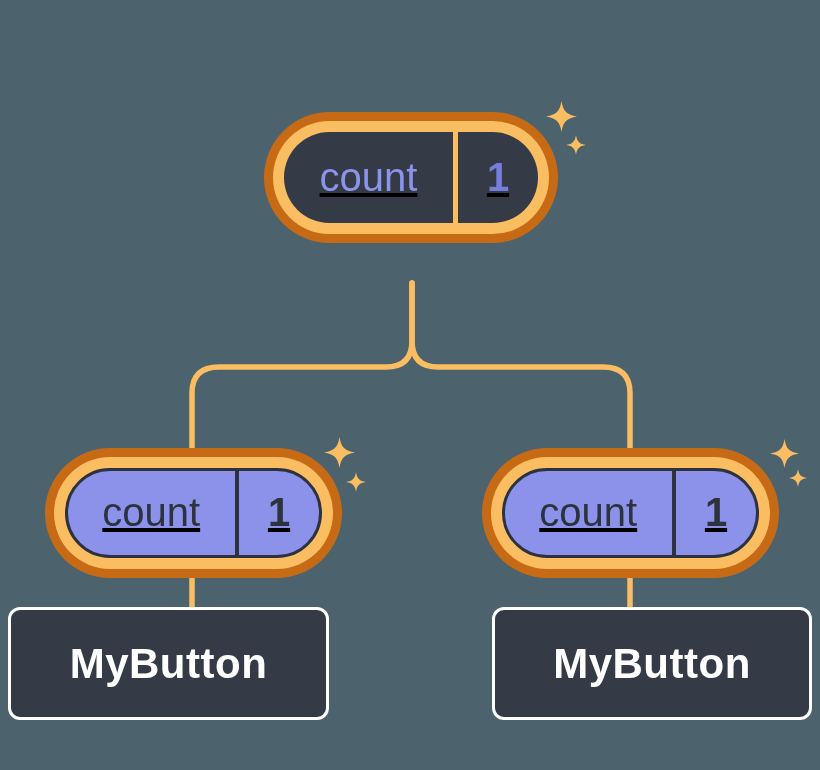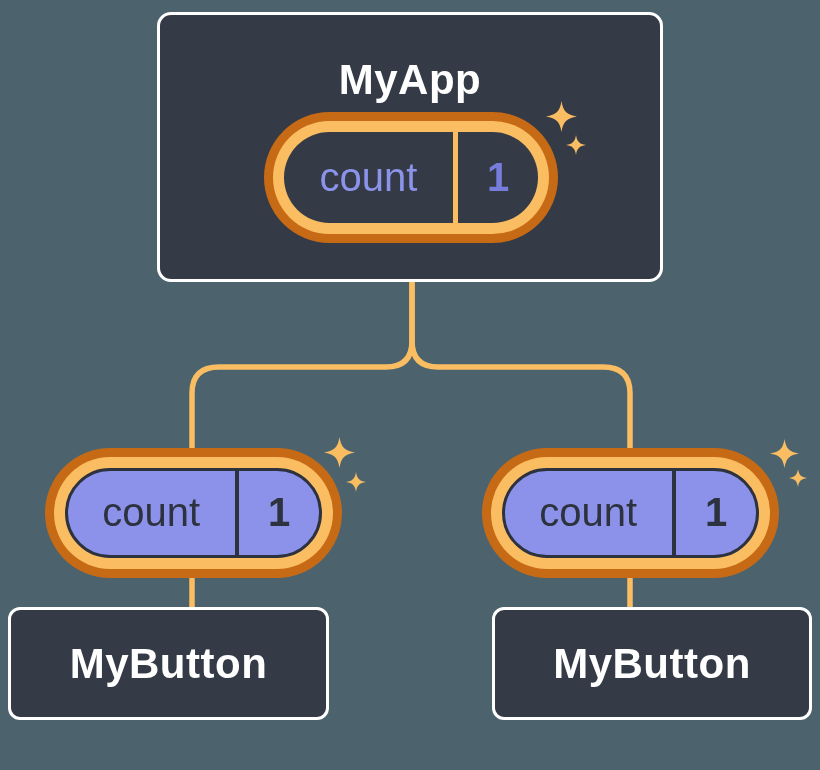--- a/index.html
+++ b/index.html
@@ -27,21 +27,21 @@
   .child-card.pos-right { left:492px; width:320px; }
   .card-title {
     color:var(--title-text,#FFFFFF); font-size:42px; font-weight:700;
     letter-spacing:0.5px; line-height:1;
   }
   .root-title { position:absolute; left:0; right:0; top:44px; text-align:center; }
 
   .pill {
     position:absolute; box-sizing:border-box; z-index:4;
     background:var(--ring-outer,#C76A15);
-    border-radius:999px; padding:9px;
+    border-radius:999px; padding:9px;text-decoration:underline;
   }
   .pill-mid {
     box-sizing:border-box; width:100%; height:100%;
     background:var(--ring-inner,#FABD62);
     border-radius:999px; padding:11px;
   }
   .pill-core {
     box-sizing:border-box; width:100%; height:100%;
     border-radius:999px; overflow:hidden;
     display:flex; align-items:stretch;
@@ -76,23 +76,20 @@
 
 <div class="canvas">
 
   <svg class="layer connector-layer" width="820" height="770" viewBox="0 0 820 770">
     <path d="M412 283 L412 341 Q412 367 386 367 L219 367 Q192 367 192 393 L192 632" fill="none" stroke="var(--connector,#FABD62)" stroke-width="5.5" stroke-linecap="round"></path>
     <path d="M412 283 L412 341 Q412 367 438 367 L603 367 Q630 367 630 393 L630 632" fill="none" stroke="var(--connector,#FABD62)" stroke-width="5.5" stroke-linecap="round"></path>
     <path d="M170 615 L192 638 L214 615" fill="none" stroke="var(--connector,#FABD62)" stroke-width="7" stroke-linecap="round" stroke-linejoin="round"></path>
     <path d="M608 615 L630 638 L652 615" fill="none" stroke="var(--connector,#FABD62)" stroke-width="7" stroke-linecap="round" stroke-linejoin="round"></path>
   </svg>
 
-  <div class="card root-card">
-    <div class="card-title root-title">MyApp</div>
-  </div>
 
   <div class="pill state-pill">
     <div class="pill-mid">
       <div class="pill-core">
         <div class="pill-label">count</div>
         <div class="pill-divider"></div>
         <div class="pill-value">1</div>
       </div>
     </div>
   </div>

